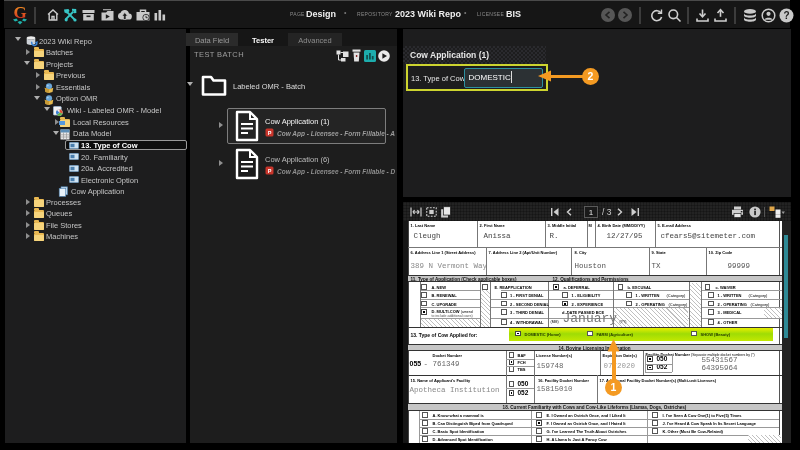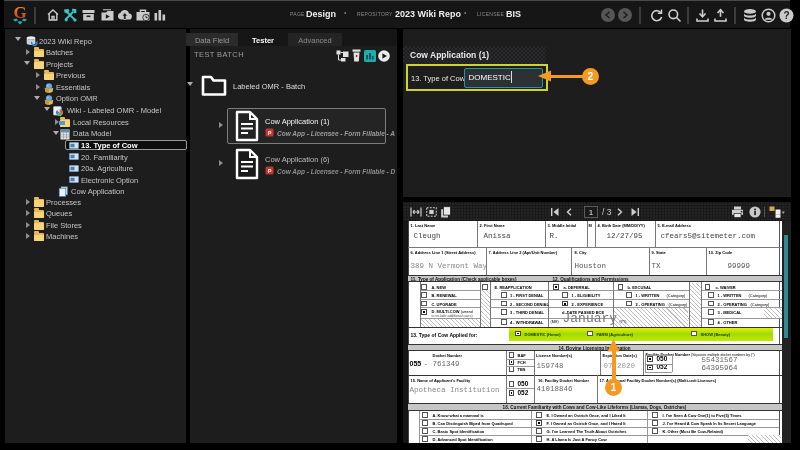--- a/index.html
+++ b/index.html
@@ -232,21 +232,21 @@
     <svg class="abs" style="left:64px;top:124px" width="10" height="7" viewBox="0 0 10 7">
       <rect x="0.3" y="0.3" width="9.4" height="6.4" rx="1" fill="#cfe3f2" stroke="#4a7fae" stroke-width="0.6"></rect>
       <rect x="1.5" y="1.8" width="4" height="3.4" fill="#4a7fae"></rect>
     </svg>
     <div class="trow" style="left:76px;top:123.5px">20. Familiarity</div>
 
     <svg class="abs" style="left:64px;top:135.5px" width="10" height="7" viewBox="0 0 10 7">
       <rect x="0.3" y="0.3" width="9.4" height="6.4" rx="1" fill="#cfe3f2" stroke="#4a7fae" stroke-width="0.6"></rect>
       <rect x="1.5" y="1.8" width="4" height="3.4" fill="#4a7fae"></rect>
     </svg>
-    <div class="trow" style="left:76px;top:135px">20a. Agriculture</div>
+    <div class="trow" style="left:76px;top:135px">20a. Accredited</div>
 
     <svg class="abs" style="left:64px;top:147px" width="10" height="7" viewBox="0 0 10 7">
       <rect x="0.3" y="0.3" width="9.4" height="6.4" rx="1" fill="#cfe3f2" stroke="#4a7fae" stroke-width="0.6"></rect>
       <rect x="1.5" y="1.8" width="4" height="3.4" fill="#4a7fae"></rect>
     </svg>
     <div class="trow" style="left:76px;top:146.5px">Electronic Option</div>
 
     <svg class="abs" style="left:53px;top:157px" width="11" height="11" viewBox="0 0 11 11">
       <rect x="3" y="0.8" width="6.5" height="8" fill="#bcd5ea" stroke="#4a7fae" stroke-width="0.6"></rect>
       <rect x="1.2" y="2.4" width="6.5" height="8" fill="#e8f1f8" stroke="#4a7fae" stroke-width="0.6"></rect>
@@ -564,21 +564,21 @@
       <div class="vline" style="left:189.5px;top:154px;height:28px"></div>
       <div class="dl" style="left:3px;top:156.5px">15.  Name of Applicant's Facility</div>
       <div class="dl" style="left:130.5px;top:156.5px">16.  Facility Docket Number</div>
       <div class="dl" style="left:192px;top:156.5px">17.  Additional Facility Docket Number(s) (Multi-unit Licenses)</div>
       <div class="dm" style="left:2px;top:164.5px;color:#888">Apotheca Institution</div>
       <div class="cb" style="left:101px;top:160px"></div>
         <div class="abs" style="left:110px;top:158.5px;font-size:6.5px;font-weight:bold">050</div>
       <div class="cbk" style="left:101px;top:169px"></div>
         <div class="abs" style="left:110px;top:167.5px;font-size:6.5px;font-weight:bold">052</div>
       <div class="hline" style="left:98px;top:167px;width:28px;background:#999"></div>
-      <div class="dm" style="left:129px;top:163.5px;color:#666">41018846</div>
+      <div class="dm" style="left:129px;top:163.5px;color:#666">15815010</div>
 
       <div class="band" style="top:182px;height:7.5px;text-align:center"><span style="position:relative;top:1.2px">18.  Current Familiarity with Cows and Cow-Like Lifeforms (Llamas, Dogs, Ostriches)</span></div>
 
       <div class="hline" style="left:11.5px;top:197.5px;width:360px;background:#999"></div>
       <div class="hline" style="left:11.5px;top:205.5px;width:360px;background:#999"></div>
       <div class="hline" style="left:11.5px;top:213.5px;width:360px;background:#999"></div>
       <div class="vline" style="left:11.5px;top:189.5px;height:32.5px;background:#999"></div>
       <div class="vline" style="left:123px;top:189.5px;height:32px;background:#999"></div>
       <div class="vline" style="left:239px;top:189.5px;height:32px;background:#999"></div>
       <div class="cb" style="left:14.5px;top:191px"></div>

